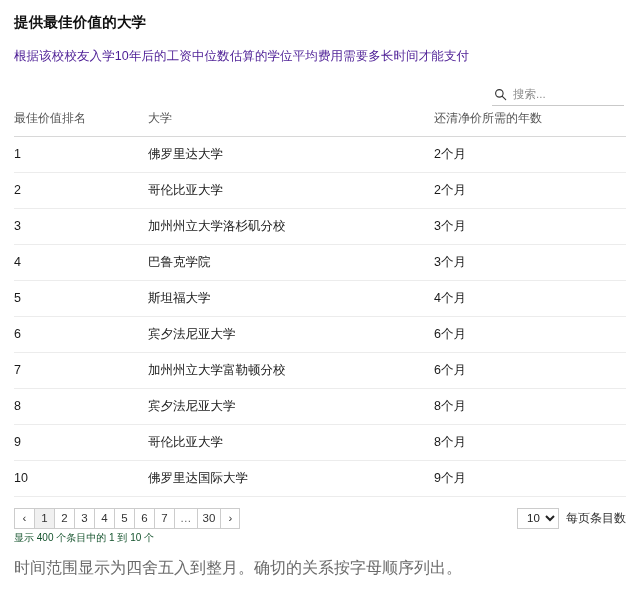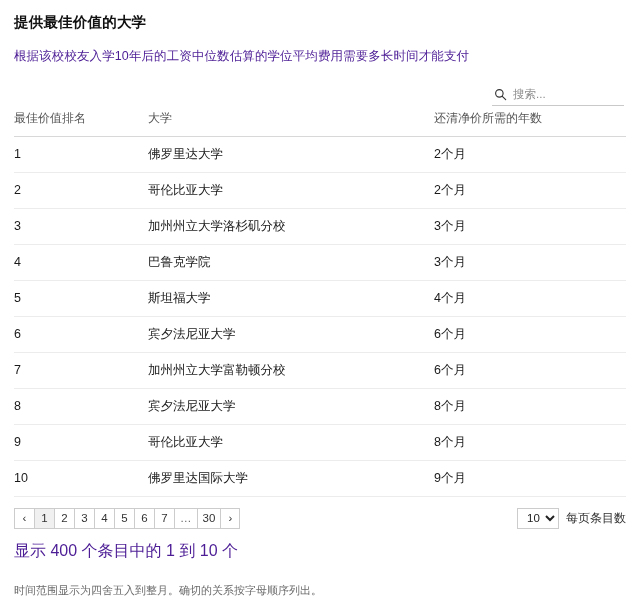--- a/index.html
+++ b/index.html
@@ -146,28 +146,28 @@
     height: 21px;
     box-sizing: border-box;
     border-radius: 0;
   }
   .per-page-label {
     font-size: 12px;
     color: #333333;
     text-align: center;
   }
   .showing {
+    font-size: 10px;
+    color: #14532d;
+    margin-top: 2px;
+  }
+  .footnote {
     font-size: 16px;
-    color: #4c1d95;
-    margin-top: 12px;
-  }
-  .footnote {
-    font-size: 11px;
     color: #6b6b6b;
-    margin-top: 20px;
+    margin-top: 10px;
     line-height: 1.6;
     font-family: Liberation Serif, serif;
   }
 </style>
 </head>
 <body>
 
 <div class="page">
 
   <div class="title">提供最佳价值的大学</div>

